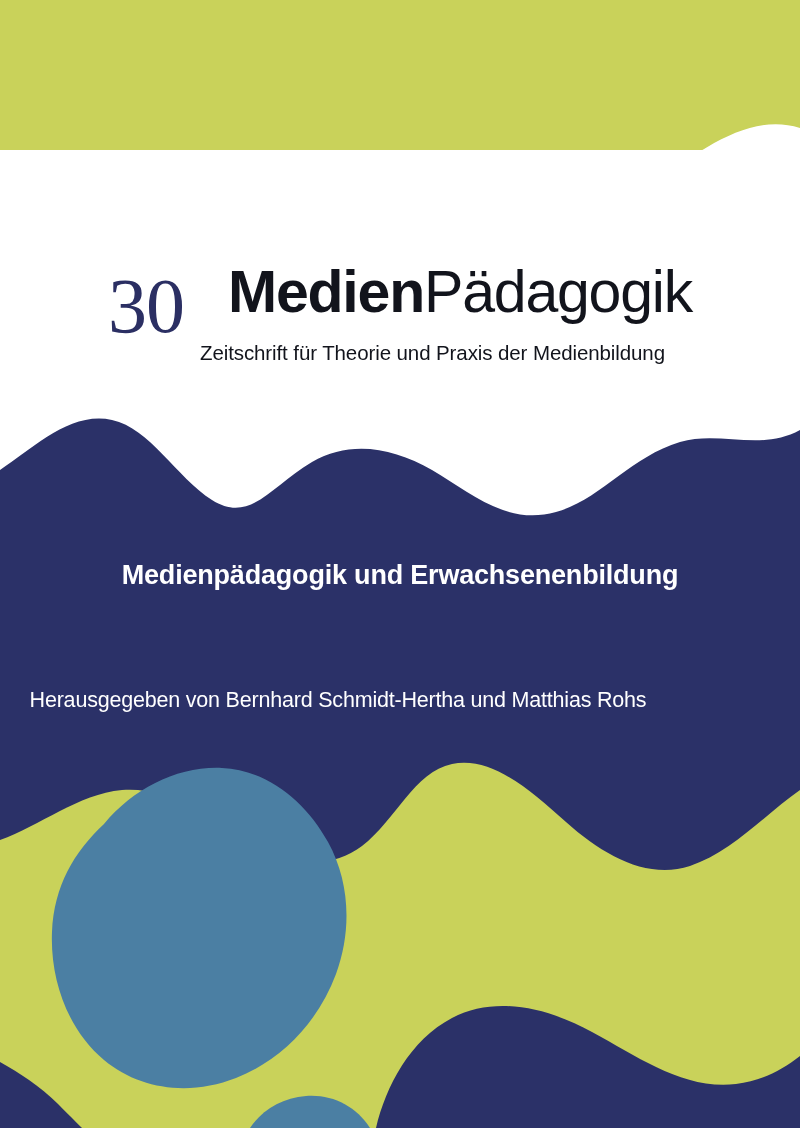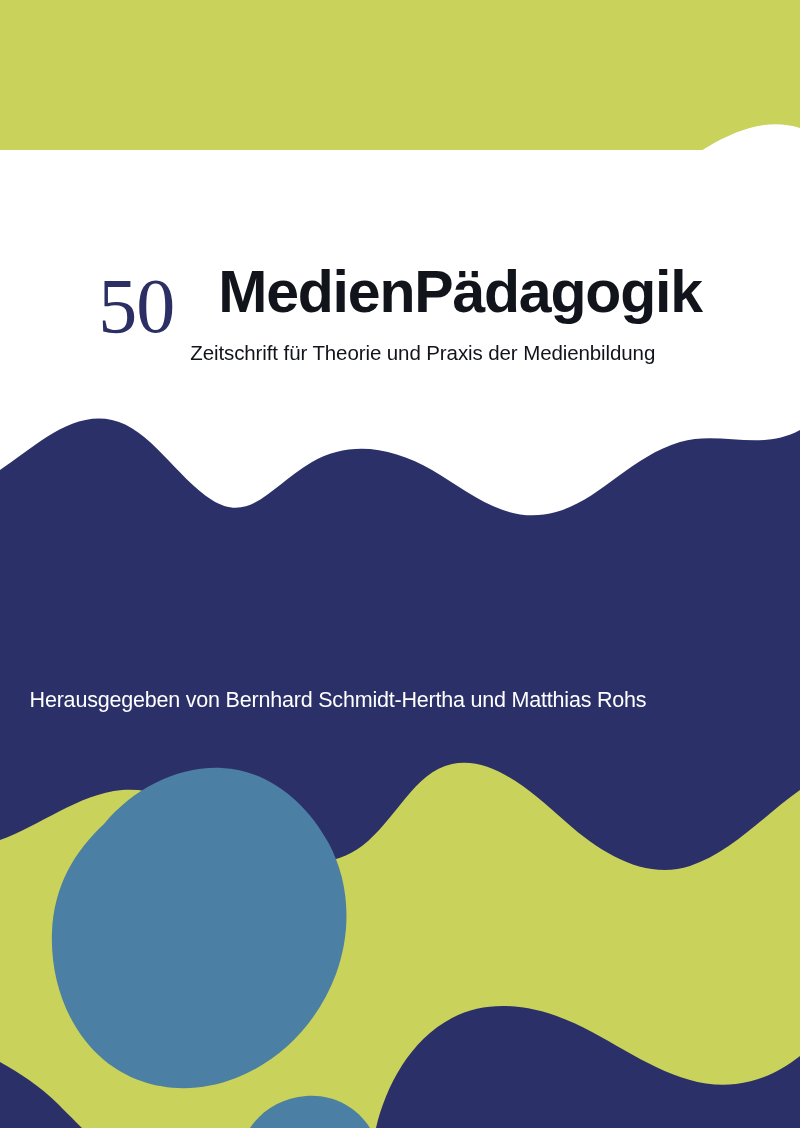--- a/index.html
+++ b/index.html
@@ -64,21 +64,21 @@
     line-height: 1.02;
     color: #12141c;
     letter-spacing: -1.2px;
     white-space: nowrap;
   }
   .journal-title .t-bold {
     font-weight: bold;
     margin-left: 28px;
   }
   .journal-title .t-light {
-    font-weight: bold;
+    font-weight: normal;
   }
   .journal-subtitle {
     font-size: 20.5px;
     color: #12141c;
     margin-top: 19px;
     letter-spacing: -0.1px;
     white-space: nowrap;
   }
 
   
@@ -180,27 +180,28 @@
     <path d="M250,1128
              C262,1110 282,1098 306,1096
              C332,1094 356,1106 370,1128 Z" fill="#4b7fa3"></path>
 
   </svg>
 
   <div class="layer-text">
 
     <div class="masthead">
       <div class="masthead-row">
-        <div class="issue-number">50</div>
+        <div class="issue-number">30</div>
         <div class="title-block">
           <div class="journal-title">
             <span class="t-bold">Medien</span><span class="t-light">Pädagogik</span>
           </div>
           <div class="journal-subtitle">Zeitschrift für Theorie und Praxis der Medienbildung</div>
         </div>
       </div>
     </div>
 
+    <div class="issue-title">Medienpädagogik und Erwachsenenbildung</div>
 
     <div class="editors">Herausgegeben von Bernhard Schmidt-Hertha und Matthias Rohs</div>
 
   </div>
 </div>
 
 </body></html>

